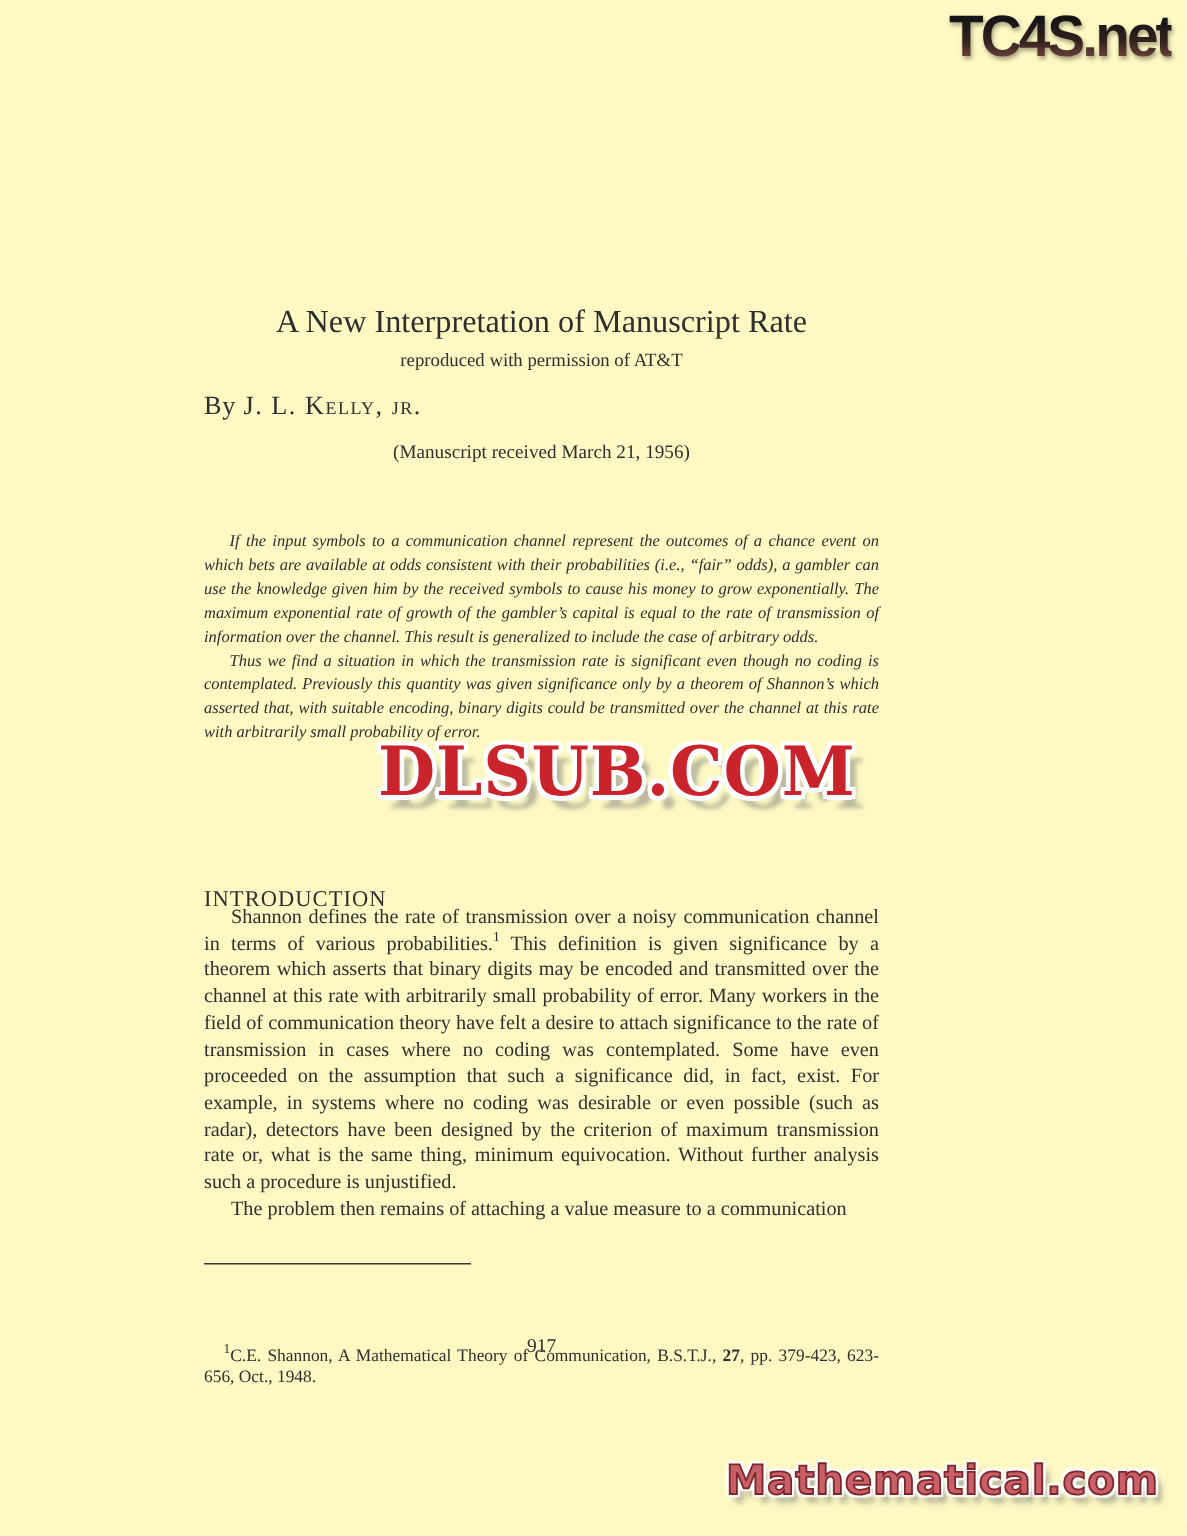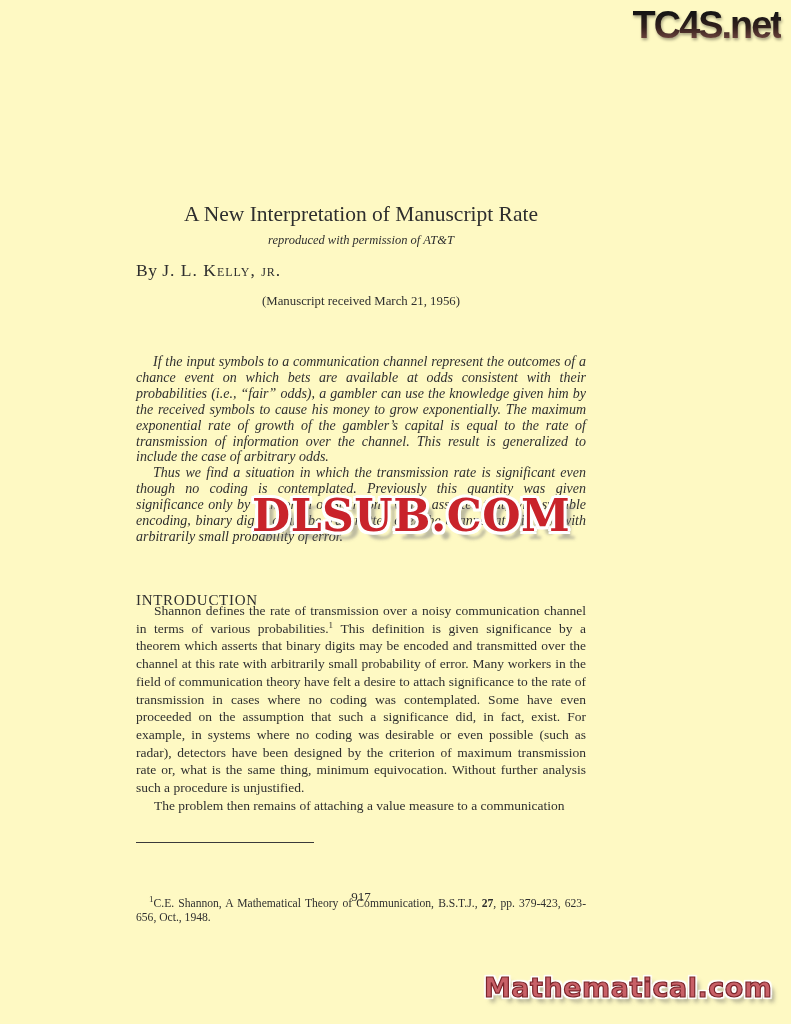--- a/index.html
+++ b/index.html
@@ -46,26 +46,26 @@
     text-shadow:
       -2px -2px 1px #fff, 2px -2px 1px #fff,
       -2px 2px 1px #fff, 2px 2px 1px #fff, 0 0 4px #fff,
       4px 5px 4px rgba(90,90,90,0.55);
     z-index:6;
   }
 
   
   .blk{position:absolute;left:136px;width:450px;}
   .title{top:202px;margin:0;font-weight:400;font-size:21.5px;text-align:center;color:#2e2e2e;}
-  .permission{top:233px;font-size:12.5px;text-align:center;font-style:italic;}
+  .permission{top:233px;font-size:12.5px;text-align:center;}
   .byline{top:260px;font-size:17.5px;text-align:left;letter-spacing:0.5px;}
   .byline .sc{font-variant:small-caps;letter-spacing:1px;}
   .manuscript{top:294px;font-size:12.8px;text-align:center;}
 
-  .abstract{top:354px;font-style:italic;font-size:14px;line-height:15.9px;text-align:justify;}
+  .abstract{top:354px;font-style:italic;font-size:11px;line-height:15.9px;text-align:justify;}
   .abstract p{margin:0;text-indent:17px;}
 
   .section-heading{top:592px;font-size:15px;letter-spacing:0.7px;}
 
   .body-text{top:602px;font-size:13.5px;line-height:17.7px;text-align:justify;}
   .body-text p{margin:0;text-indent:18px;}
   sup{font-size:9px;line-height:0;vertical-align:super;}
 
   .footnote-rule{top:842px;width:178px;border-top:1.2px solid #3a3a3a;height:0;}
   .footnote{top:897px;font-size:11.6px;line-height:13.8px;text-align:justify;text-indent:13px;}

